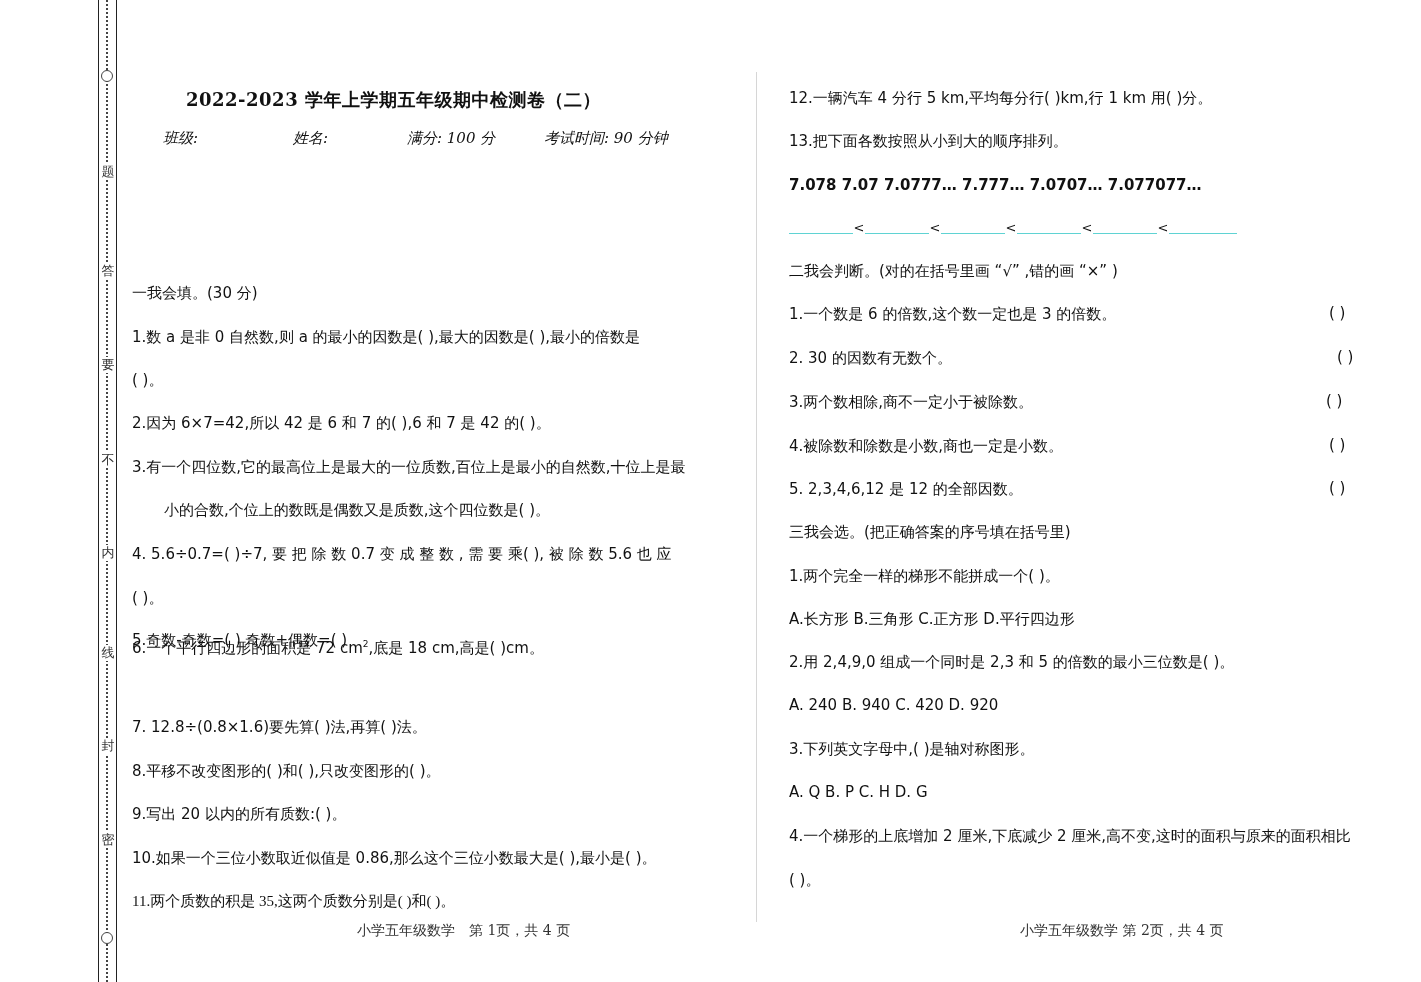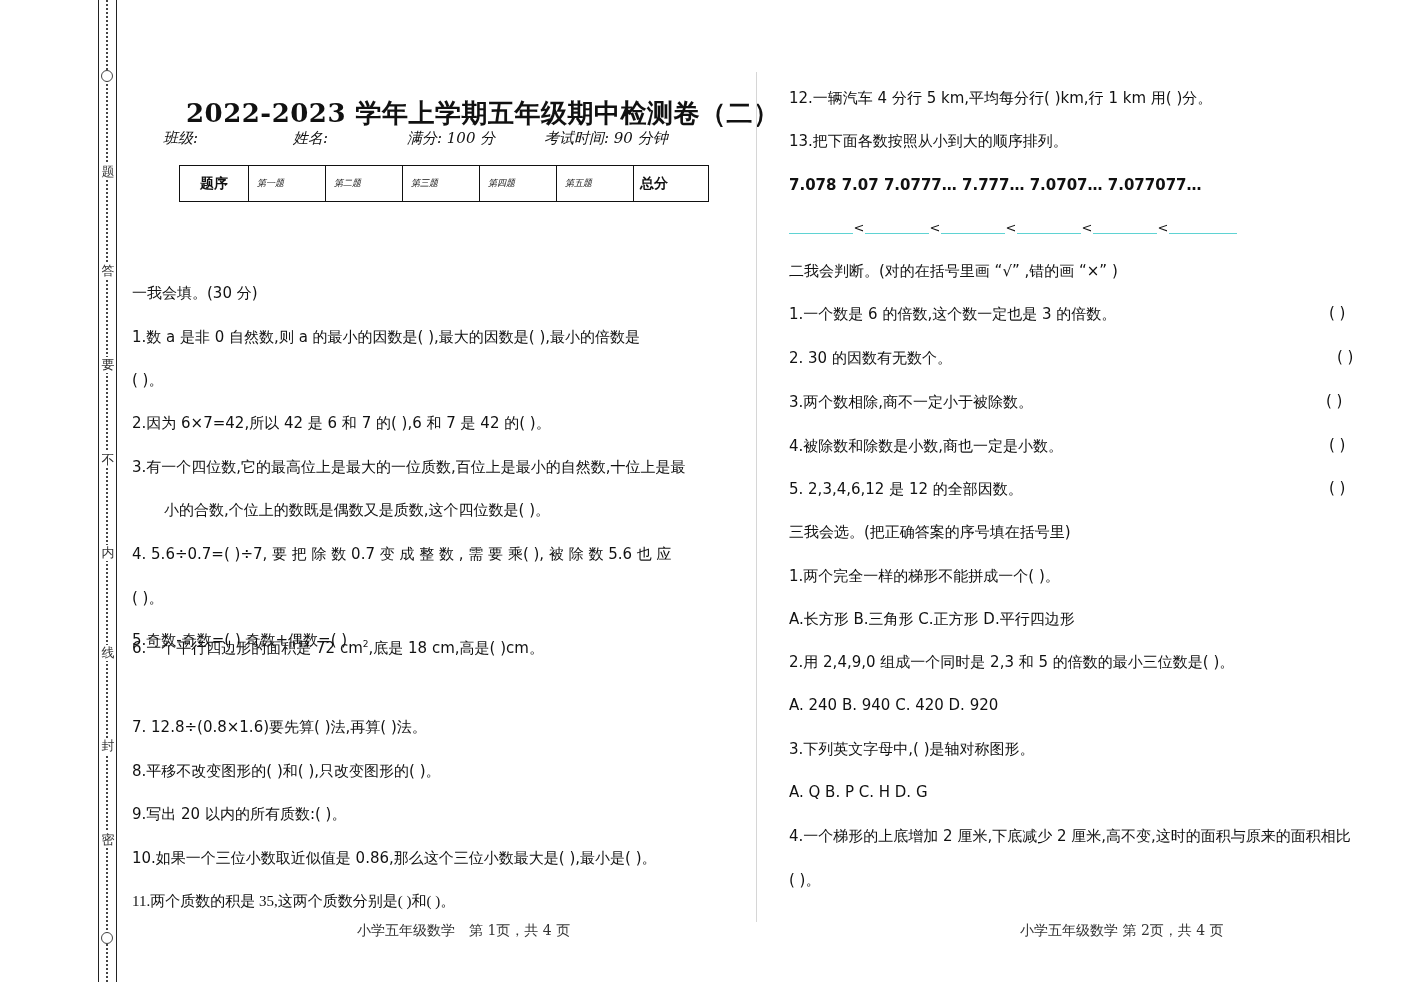--- a/index.html
+++ b/index.html
@@ -7,21 +7,21 @@
          font-family:"DejaVu Sans", "Liberation Sans", sans-serif; color:#111; }
   .abs { position:absolute; }
 
   
   .bind-line { position:absolute; top:0; height:982px; width:0; border-left:1.5px solid #222; }
   .bind-dots { position:absolute; left:106px; top:0; height:982px; width:0; border-left:2px dotted #444; }
   .bind-char { position:absolute; left:100px; width:16px; text-align:center; font-size:13px; background:#fff;
                font-family:"DejaVu Serif", serif; color:#333; line-height:16px; }
   .bind-circle { position:absolute; left:101px; width:10px; height:10px; border:1px solid #444; border-radius:50%; background:#fff; }
 
-  .title { left:186px; top:96px; font-size:26px; font-weight:bold; font-family:"DejaVu Serif", serif; letter-spacing:0.5px; white-space:nowrap; }
+  .title { left:186px; top:88px; font-size:18px; font-weight:bold; font-family:"DejaVu Serif", serif; letter-spacing:0.5px; white-space:nowrap; }
   .info { top:129px; font-size:15px; font-family:"DejaVu Serif", serif; white-space:nowrap; font-style:italic; }
 
   table.score { position:absolute; left:179px; top:165px; border-collapse:collapse; }
   table.score td { border:1.5px solid #111; padding:0; }
   table.score tr.r1 td { height:35px; }
   table.score tr.r2 td { height:46px; }
   .c0 { width:68px; text-align:center; font-size:14px; font-weight:bold; }
   .cx { width:68px; font-size:9px; padding-left:8px !important; font-family:"DejaVu Serif", serif; font-style:italic; }
   .ctotal { width:68px; font-size:14px; font-weight:bold; padding-left:6px !important; }
 
@@ -55,29 +55,20 @@
 <div class="bind-circle" style="top:932px;"></div>
 
 <div class="abs title">2022-2023 学年上学期五年级期中检测卷（二）</div>
 <div class="abs info" style="left:163px;">班级:</div>
 <div class="abs info" style="left:293px;">姓名:</div>
 <div class="abs info" style="left:407px;">满分: 100 分</div>
 <div class="abs info" style="left:544px;">考试时间: 90 分钟</div>
 
 <table class="score">
   <tbody>
-      <tr class="r1">
-    <td class="c0">题序</td>
-    <td class="cx">第一题</td>
-    <td class="cx">第二题</td>
-    <td class="cx">第三题</td>
-    <td class="cx">第四题</td>
-    <td class="cx">第五题</td>
-    <td class="ctotal">总分</td>
-  </tr>
 </tbody>
   </table>
 
 <div class="line" style="left:132px; top:283px;">一我会填。(30 分)</div>
 <div class="line" style="left:132px; top:327px; width:595px;">1.数 a 是非 0 自然数,则 a 的最小的因数是(        ),最大的因数是(        ),最小的倍数是</div>
 <div class="line" style="left:132px; top:370px;">(        )。</div>
 <div class="line" style="left:132px; top:413px;text-align:center;">2.因为 6×7=42,所以 42 是 6 和 7 的(        ),6 和 7 是 42 的(        )。</div>
 <div class="line" style="left:132px; top:457px;">3.有一个四位数,它的最高位上是最大的一位质数,百位上是最小的自然数,十位上是最</div>
 <div class="line" style="left:132px; top:500px;margin-left:32px;">小的合数,个位上的数既是偶数又是质数,这个四位数是(        )。</div>
 <div class="line" style="left:132px; top:544px;">4. 5.6÷0.7=(         )÷7, 要 把 除 数 0.7 变 成 整 数 , 需 要 乘(         ), 被 除 数 5.6 也 应</div>

